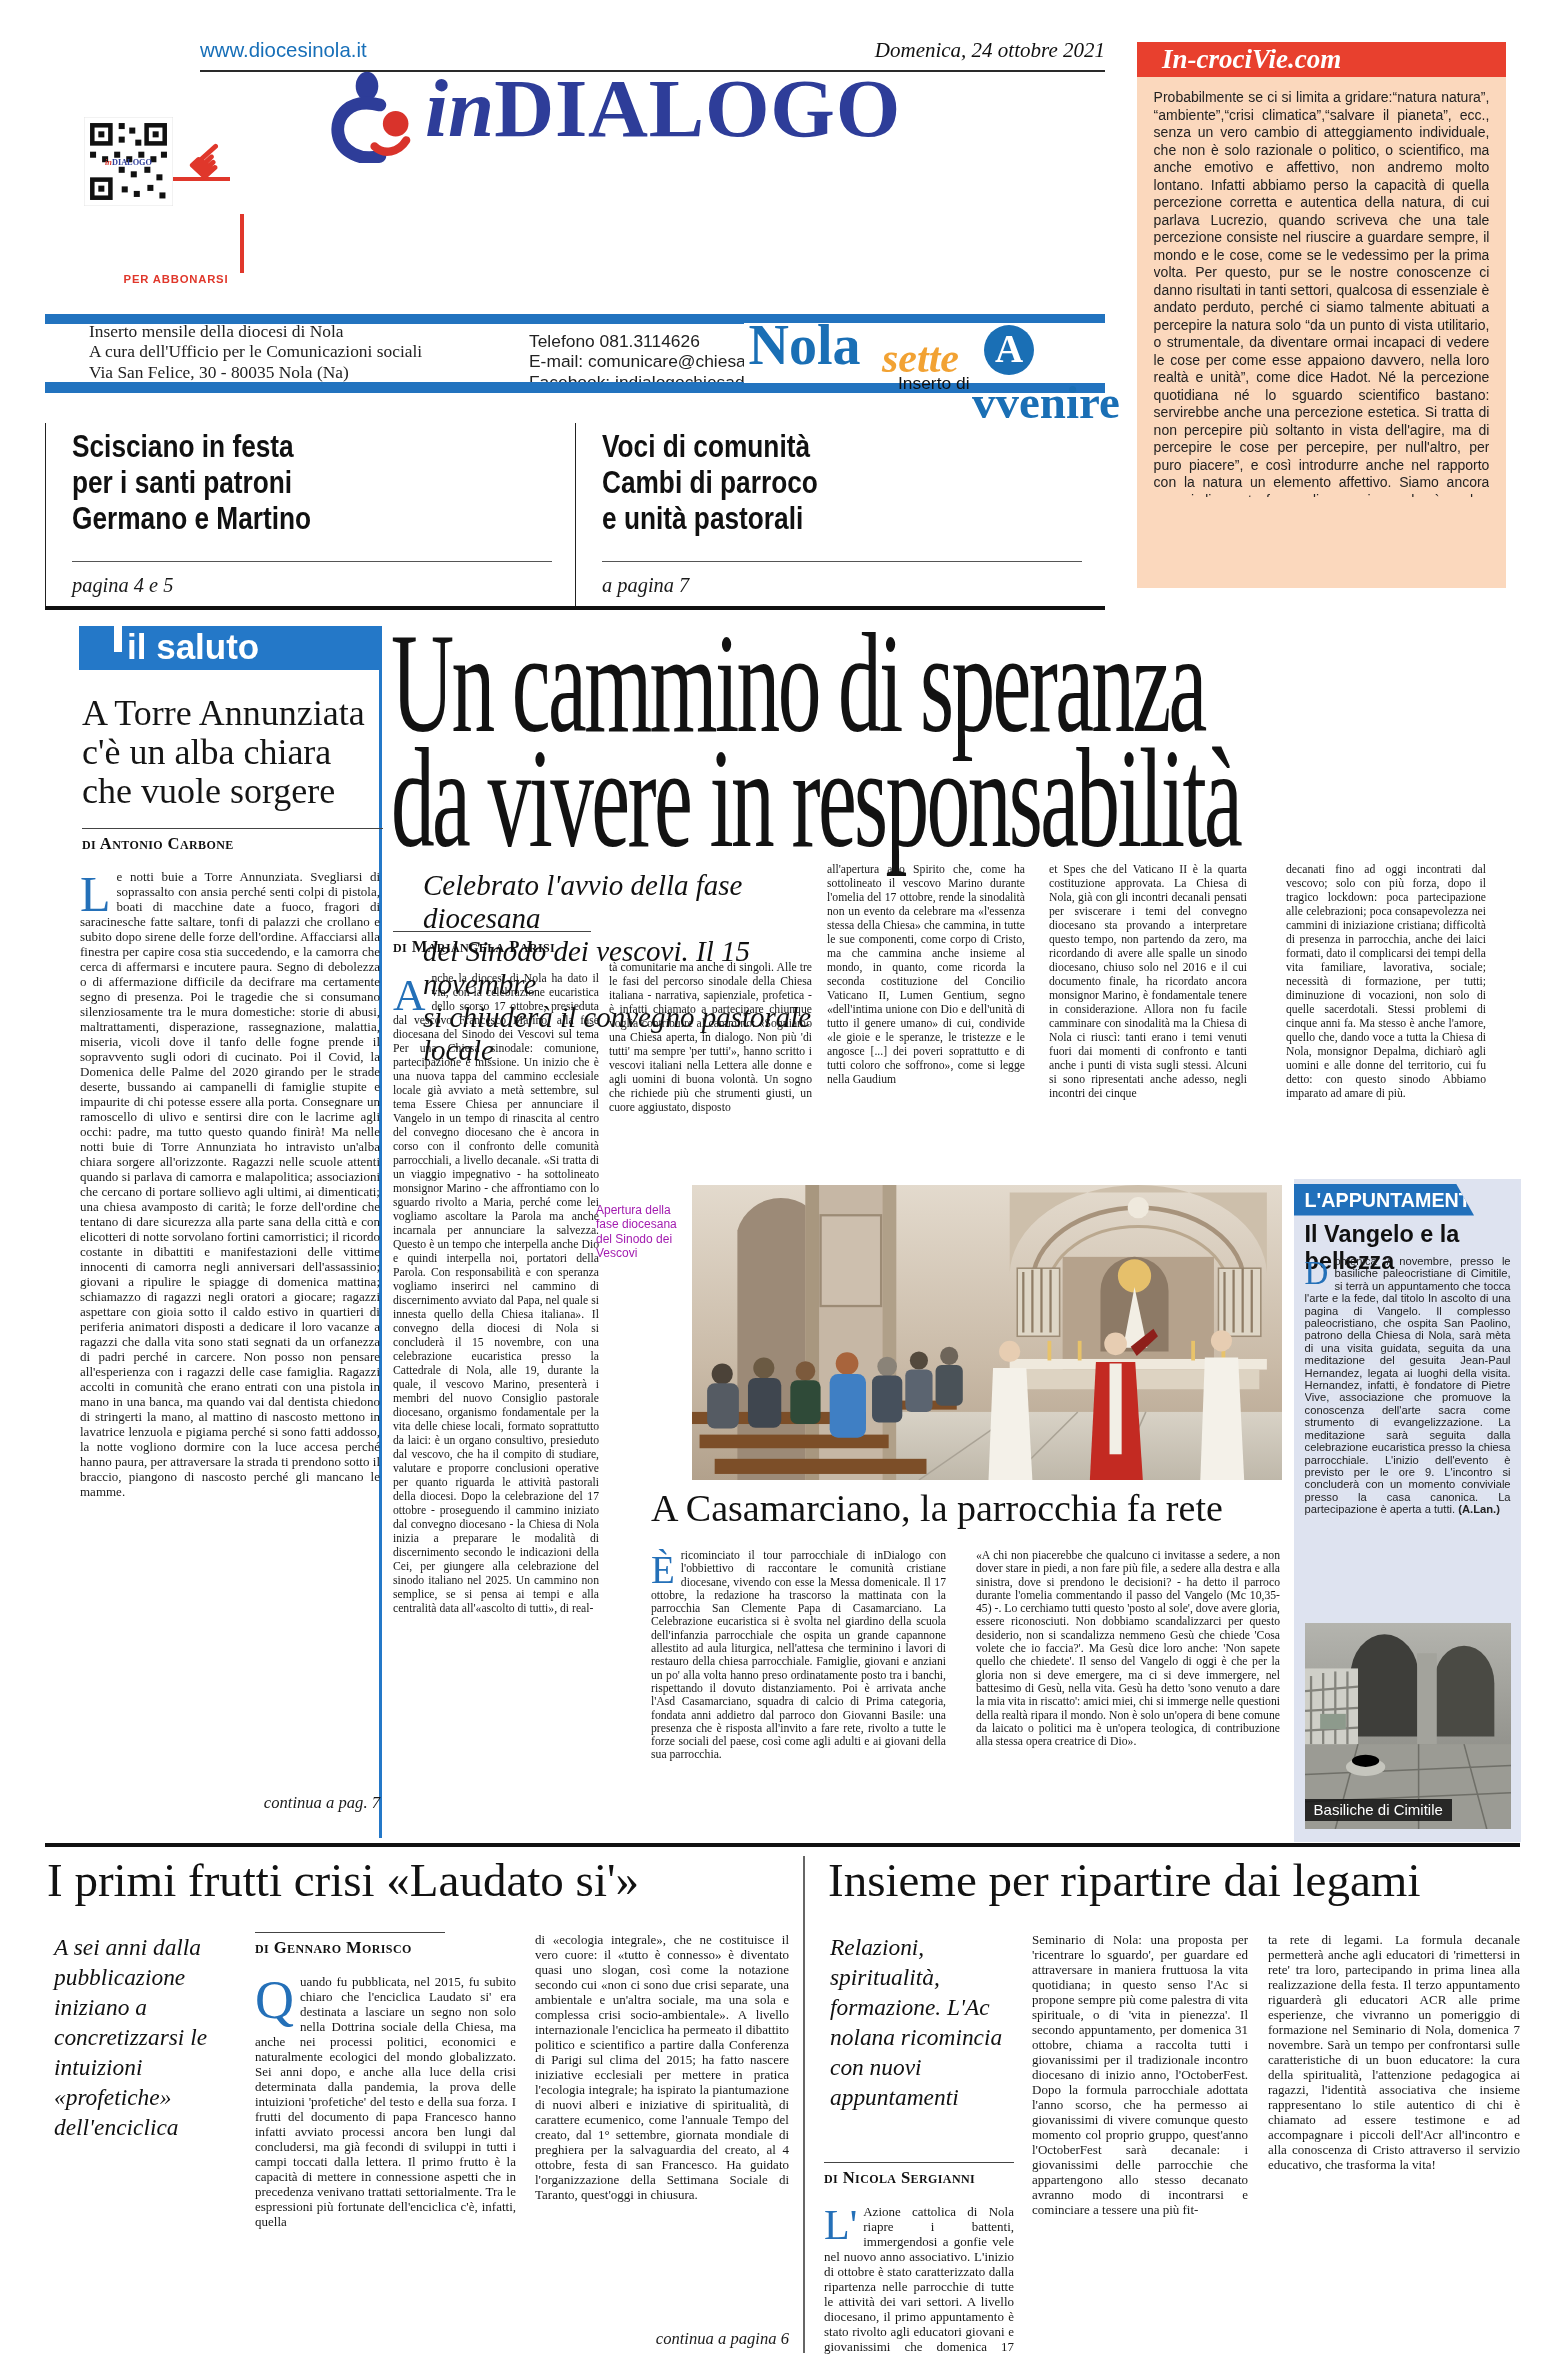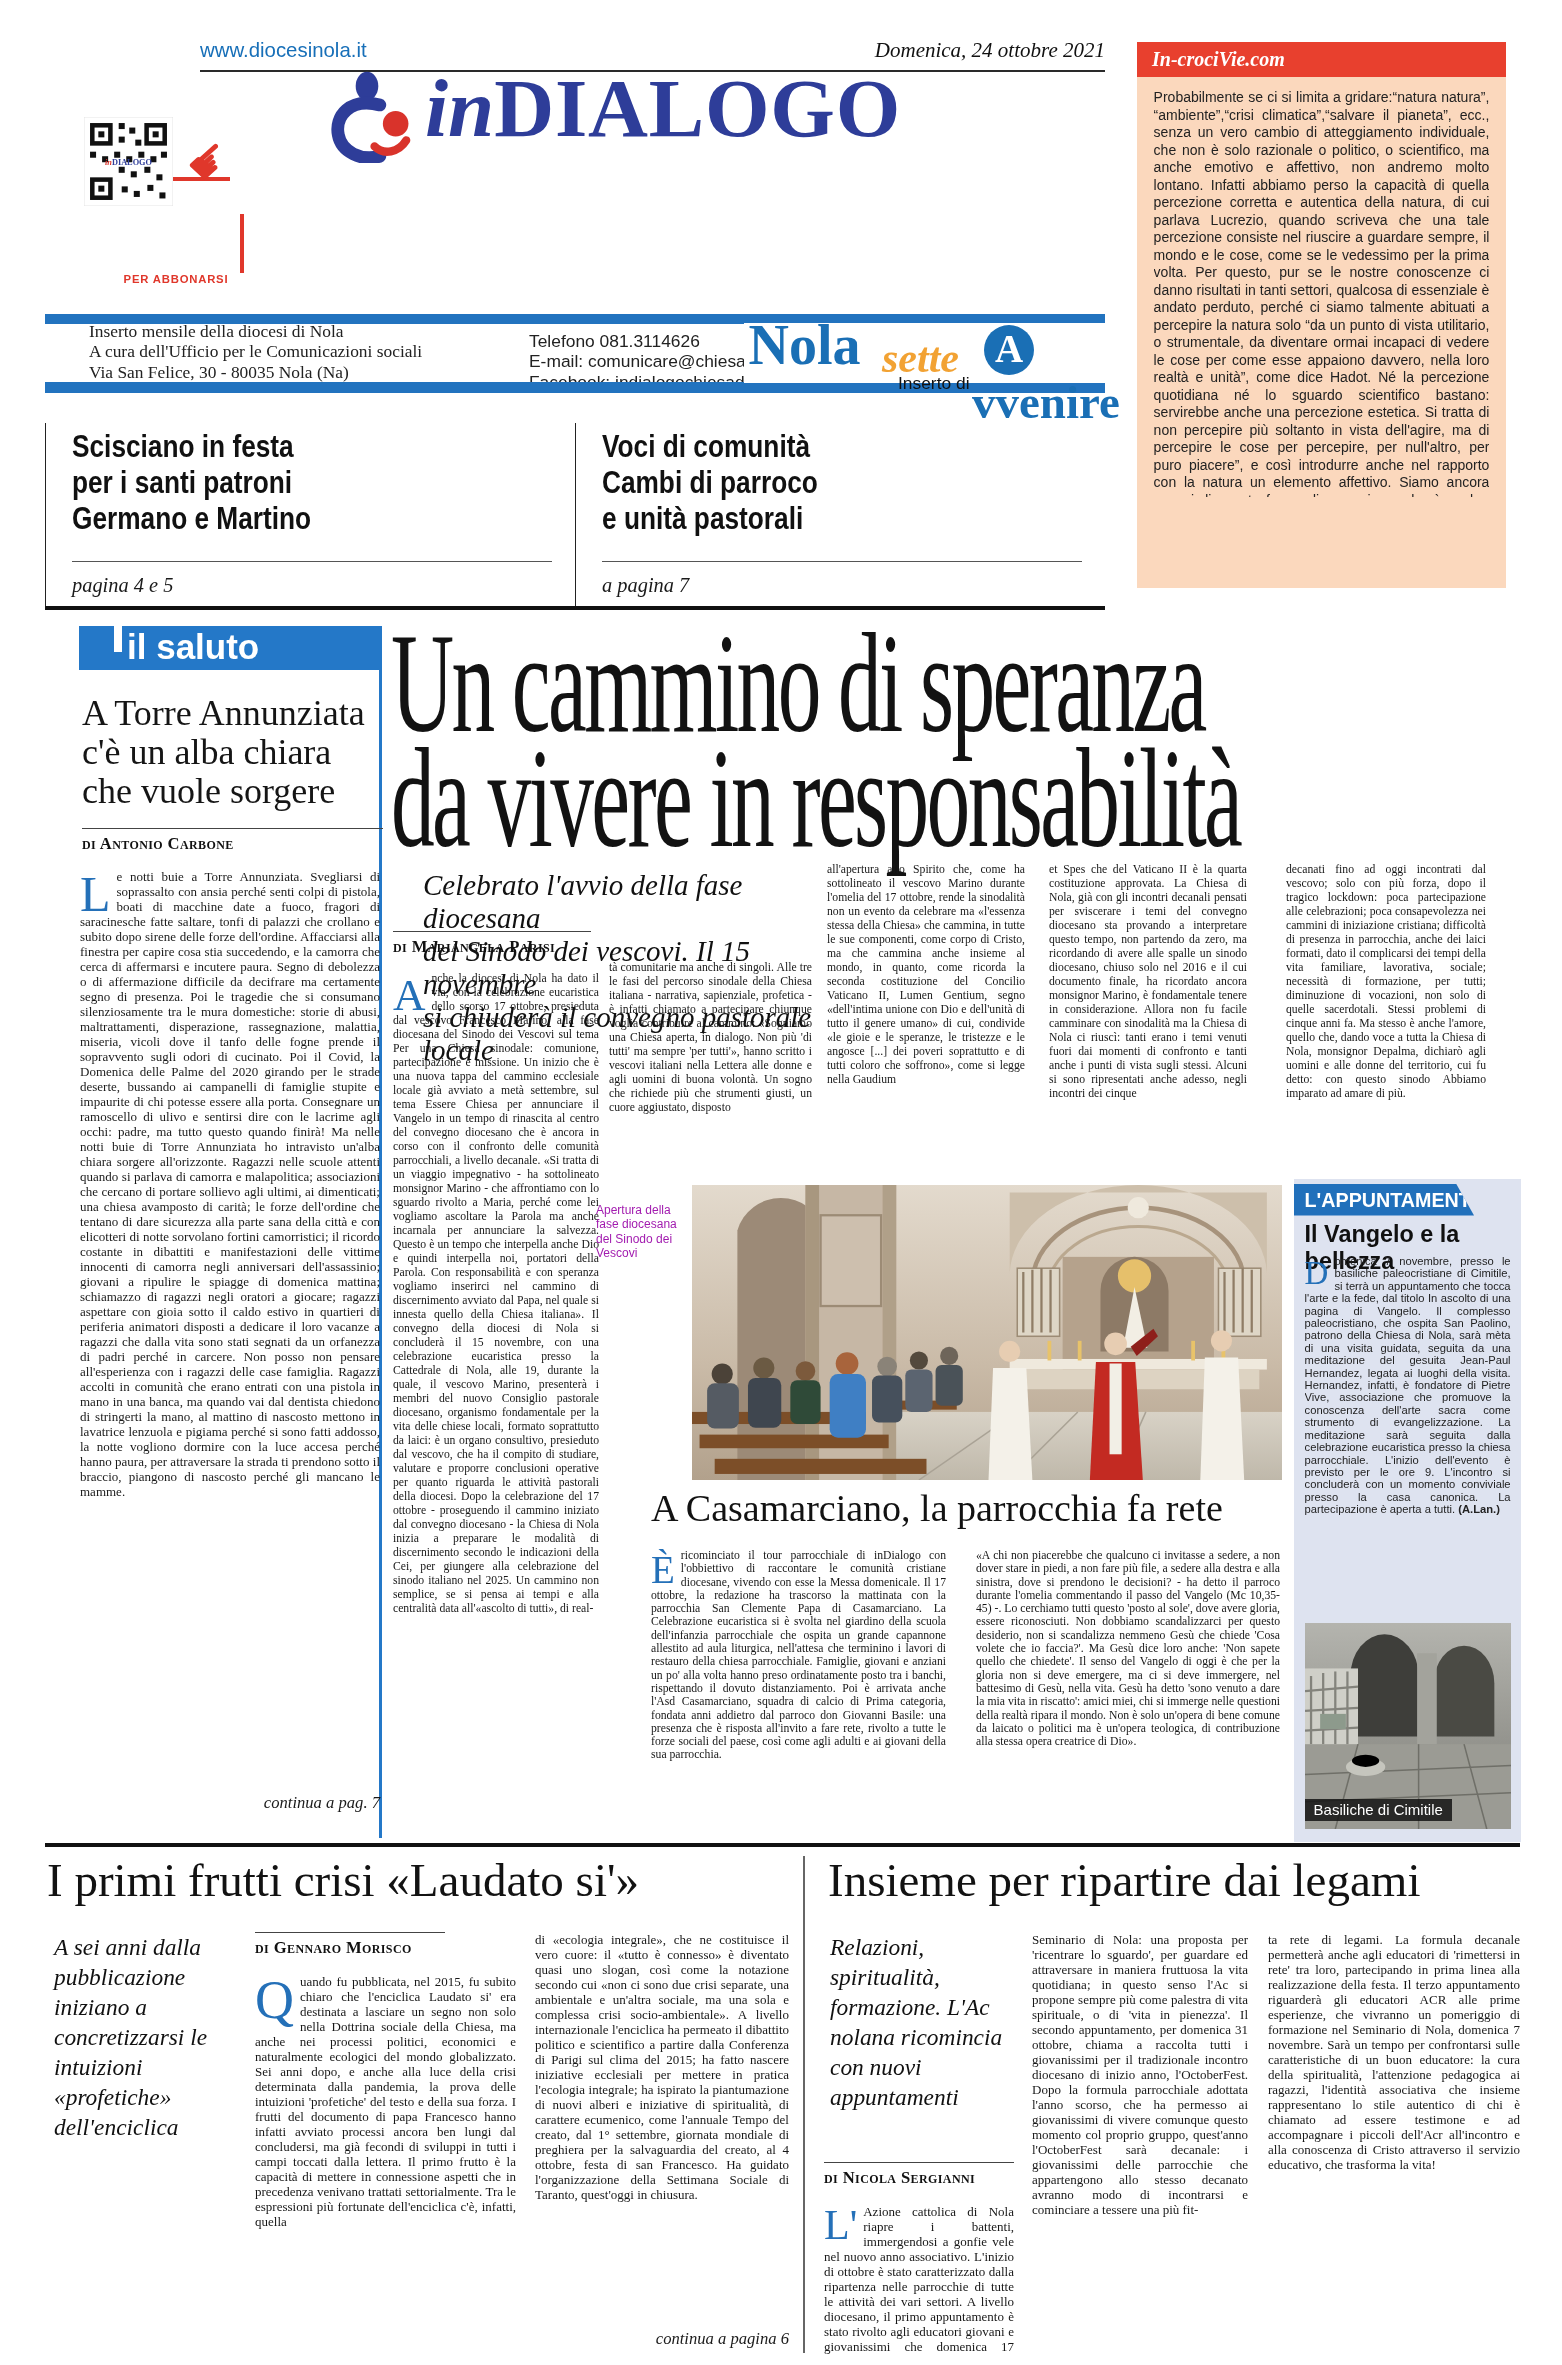--- a/index.html
+++ b/index.html
@@ -19,21 +19,21 @@
   .qr-label{position:absolute;left:54px;top:203px;width:136px;text-align:center;color:#e0372b;
             font-family:"Liberation Sans",sans-serif;font-weight:bold;font-size:11.3px;letter-spacing:0.8px;}
   .site-url{left:200px;top:39px;font-size:20.4px;color:#176fb8;}
   .hdr-rule{left:200px;top:70px;width:905px;height:1.5px;background:#2a2a2a;}
   .hdr-date{left:726px;top:38px;width:379px;text-align:right;font-style:italic;font-size:21px;color:#111;}
   .logo-text{left:425px;top:67px;color:#2e3d99;font-weight:bold;font-size:83px;line-height:83px;letter-spacing:0.8px;}
   .logo-text .in{font-style:italic;letter-spacing:0;}
   
   .incroci{left:1137px;top:42px;width:369px;height:546px;}
   .incroci-head{height:35px;background:#e8402e;color:#fff;font-style:italic;font-weight:bold;
-                font-size:20px;line-height:35px;padding-left:15px;}
+                font-size:27px;line-height:35px;padding-left:25px;}
   .incroci-body{background:#fbd8bd;height:511px;padding:12px 16.6px;box-sizing:border-box;}
   .incroci-title{font-size:34px;line-height:36px;color:#1d1d1d;margin:3px 0 12px 0;font-weight:normal;}
   .incroci-text{font-family:"Liberation Sans",sans-serif;font-size:14px;line-height:17.5px;color:#222;
                 text-align:justify;height:408px;overflow:hidden;}
 
   
   .bar-blue{background:#2273bf;}
   .contact{font-family:"Liberation Sans",sans-serif;font-size:17.4px;line-height:20.4px;color:#222;}
   .logos-panel{left:744px;top:323px;width:361px;height:60px;background:#fff;}
   .nola{position:absolute;left:4.5px;top:-6px;font-size:56px;font-weight:bold;color:#1a6fb5;line-height:56px;}

